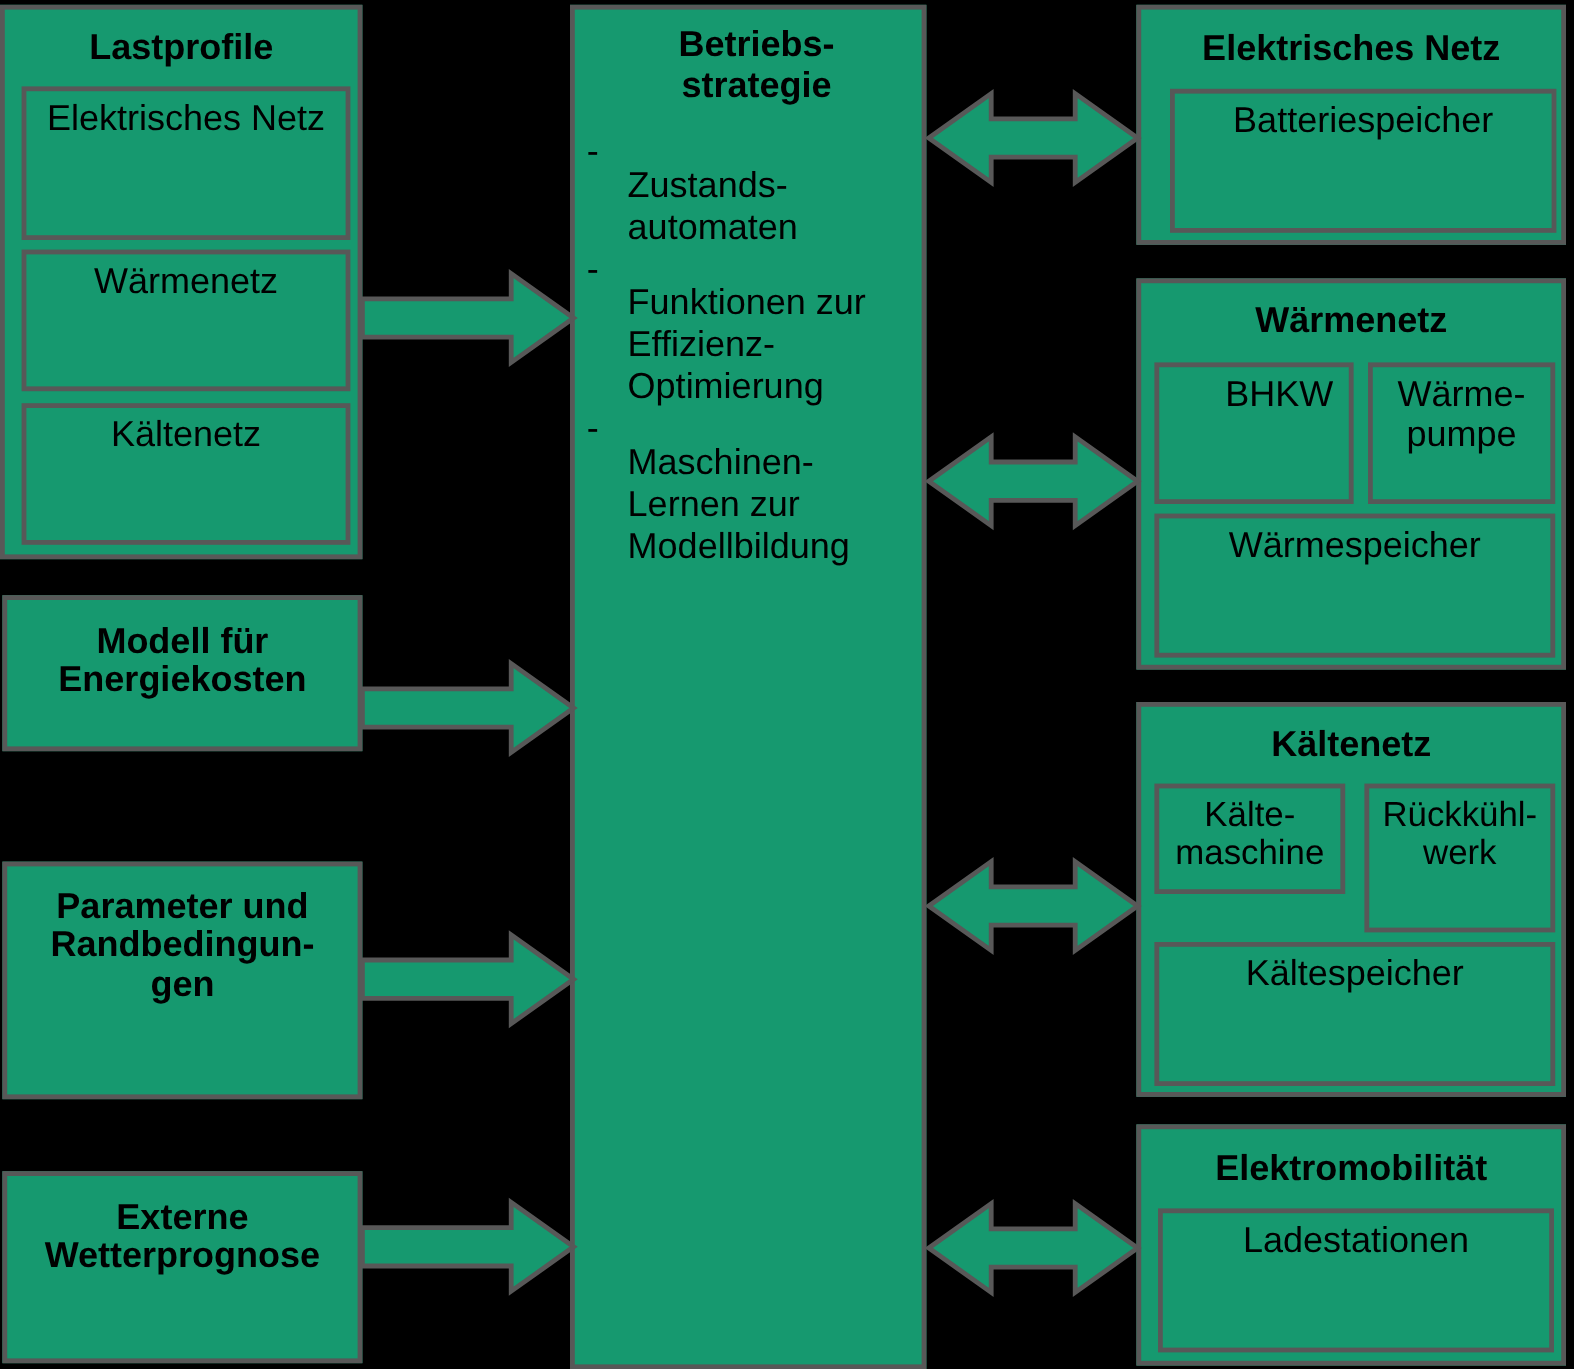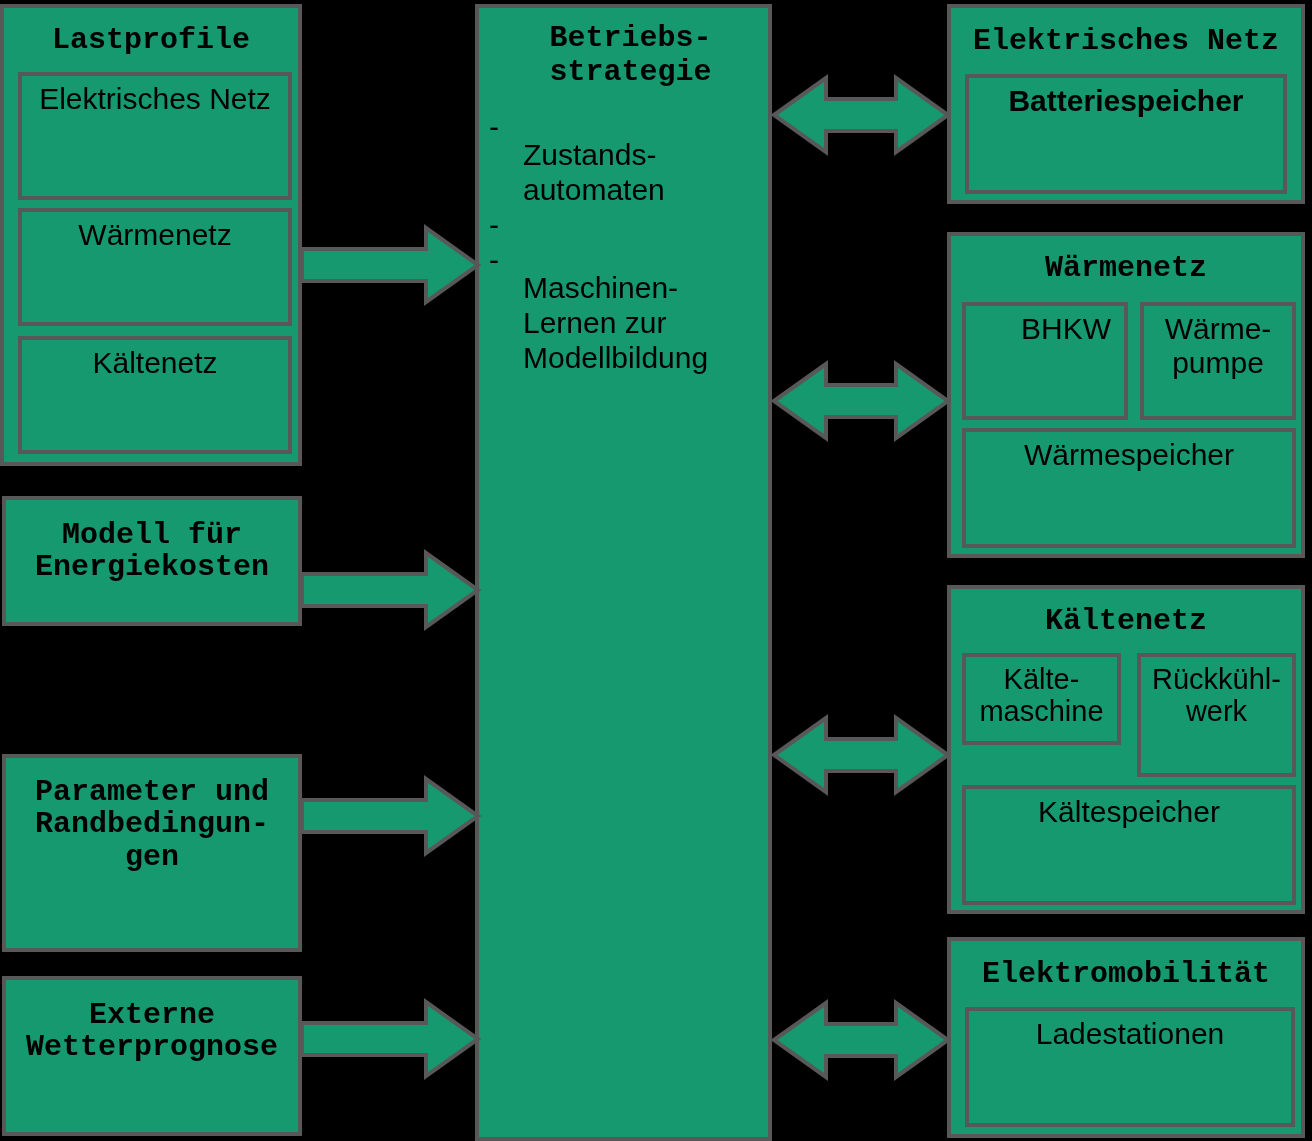--- a/index.html
+++ b/index.html
@@ -32,21 +32,20 @@
     justify-content:center;
     text-align:center;
   }
   .title{
     position:absolute;
     left:0;right:0;
     text-align:center;
     font-weight:bold;
     color:#000;
     line-height:1.08;
-    font-family:Liberation Mono, monospace;
   }
   .lbl{
     display:block;
     width:100%;
     color:#000;
     line-height:1.12;
     padding-top:6px;
   }
 
   
@@ -106,50 +105,51 @@
 
     <div class="inner" style="left:14px;top:328px;width:274px;height:118px;">
       <span class="lbl fs-body">Kältenetz</span>
     </div>
   </div>
 
   <div class="panel" style="left:2px;top:496px;width:300px;height:130px;">
     <div class="title fs-head" style="top:19px;padding:0 14px;">Modell für Energiekosten</div>
   </div>
 
-  <div class="panel" style="left:2px;top:718px;width:300px;height:198px;margin-top:36px;">
+  <div class="panel" style="left:2px;top:718px;width:300px;height:198px;">
     <div class="title fs-head" style="top:18px;padding:0 12px;">Parameter und Randbedingun-gen</div>
   </div>
 
   <div class="panel" style="left:2px;top:976px;width:300px;height:160px;">
     <div class="title fs-head" style="top:19px;padding:0 8px;">Externe Wetterprognose</div>
   </div>
 
   <div class="panel" id="strategy">
     <div class="title" style="top:14px;">Betriebs-</div>
     <div class="title" style="top:48px;">strategie</div>
 
     <div class="bullets">
       <div class="row">
         <span class="dash">-</span>
         <span class="txt">Zustands-automaten</span>
       </div>
       <div class="row">
         <span class="dash">-</span>
+        <span class="txt">Funktionen zur Effizienz-Optimierung</span>
       </div>
       <div class="row">
         <span class="dash">-</span>
         <span class="txt">Maschinen-Lernen zur Modellbildung</span>
       </div>
     </div>
   </div>
 
   <div class="panel" style="left:947px;top:4px;width:358px;height:200px;">
     <div class="title fs-head" style="top:17px;">Elektrisches Netz</div>
-    <div class="inner" style="left:14px;top:66px;width:322px;height:120px;font-weight:bold;">
+    <div class="inner" style="left:24px;top:66px;width:322px;height:120px;">
       <span class="lbl fs-body">Batteriespeicher</span>
     </div>
   </div>
 
   <div class="panel" style="left:947px;top:232px;width:358px;height:326px;">
     <div class="title fs-head" style="top:16px;">Wärmenetz</div>
     <div class="inner" style="left:11px;top:66px;width:166px;height:118px;padding-left:42px;">
       <span class="lbl fs-body">BHKW</span>
     </div>
     <div class="inner" style="left:189px;top:66px;width:156px;height:118px;">

